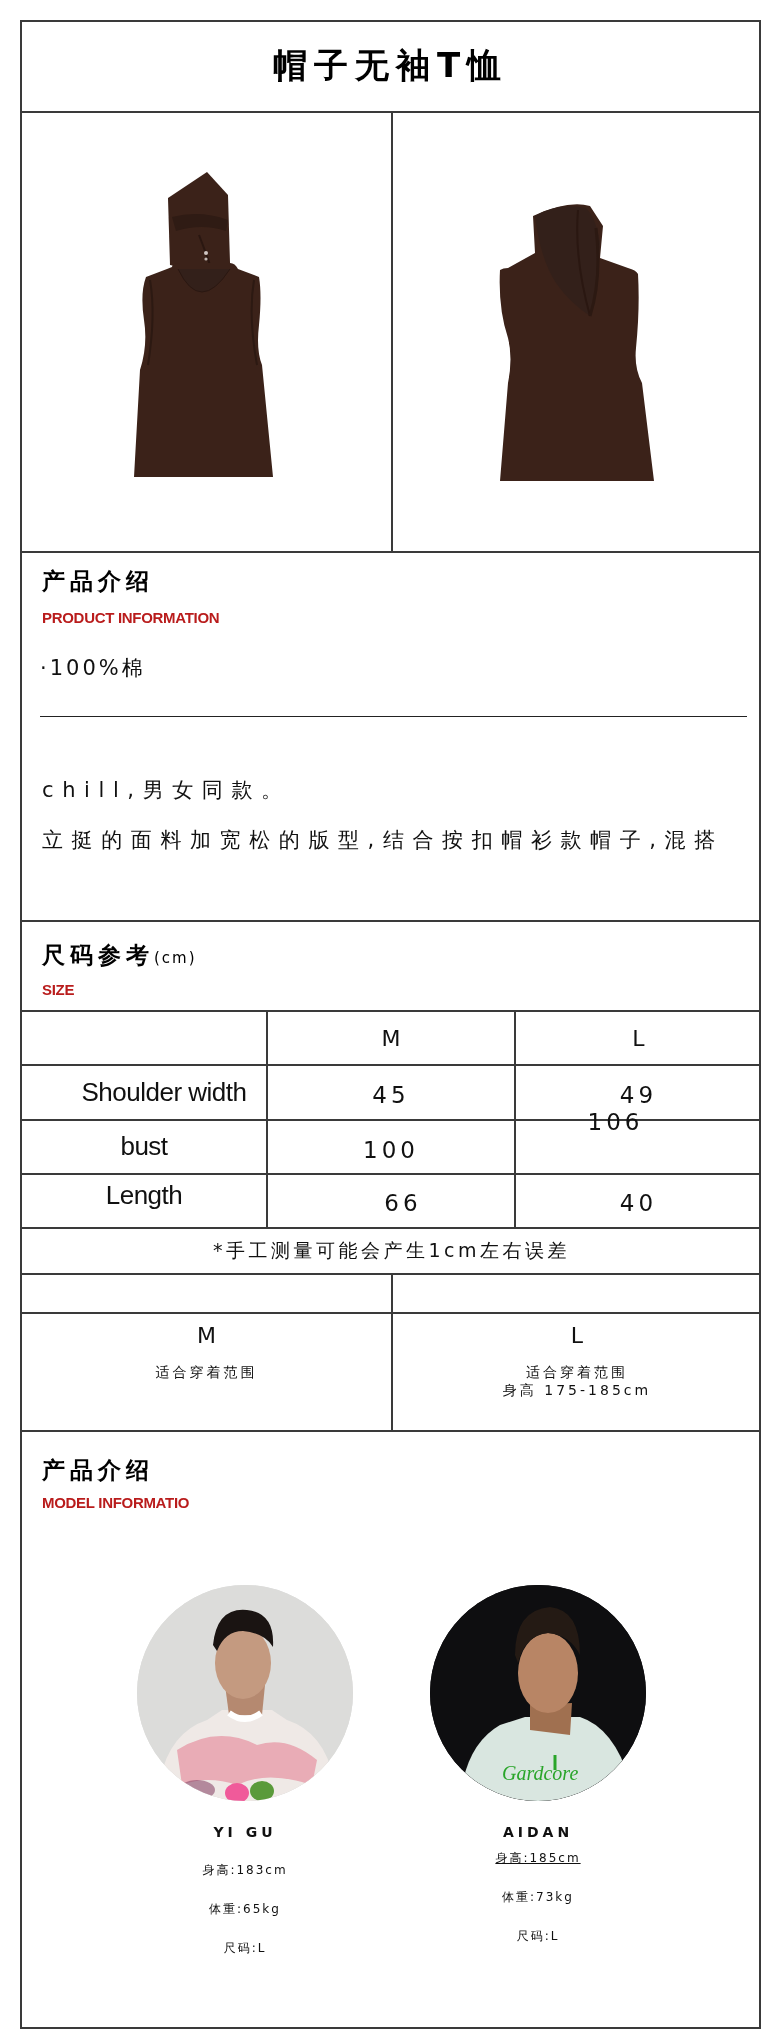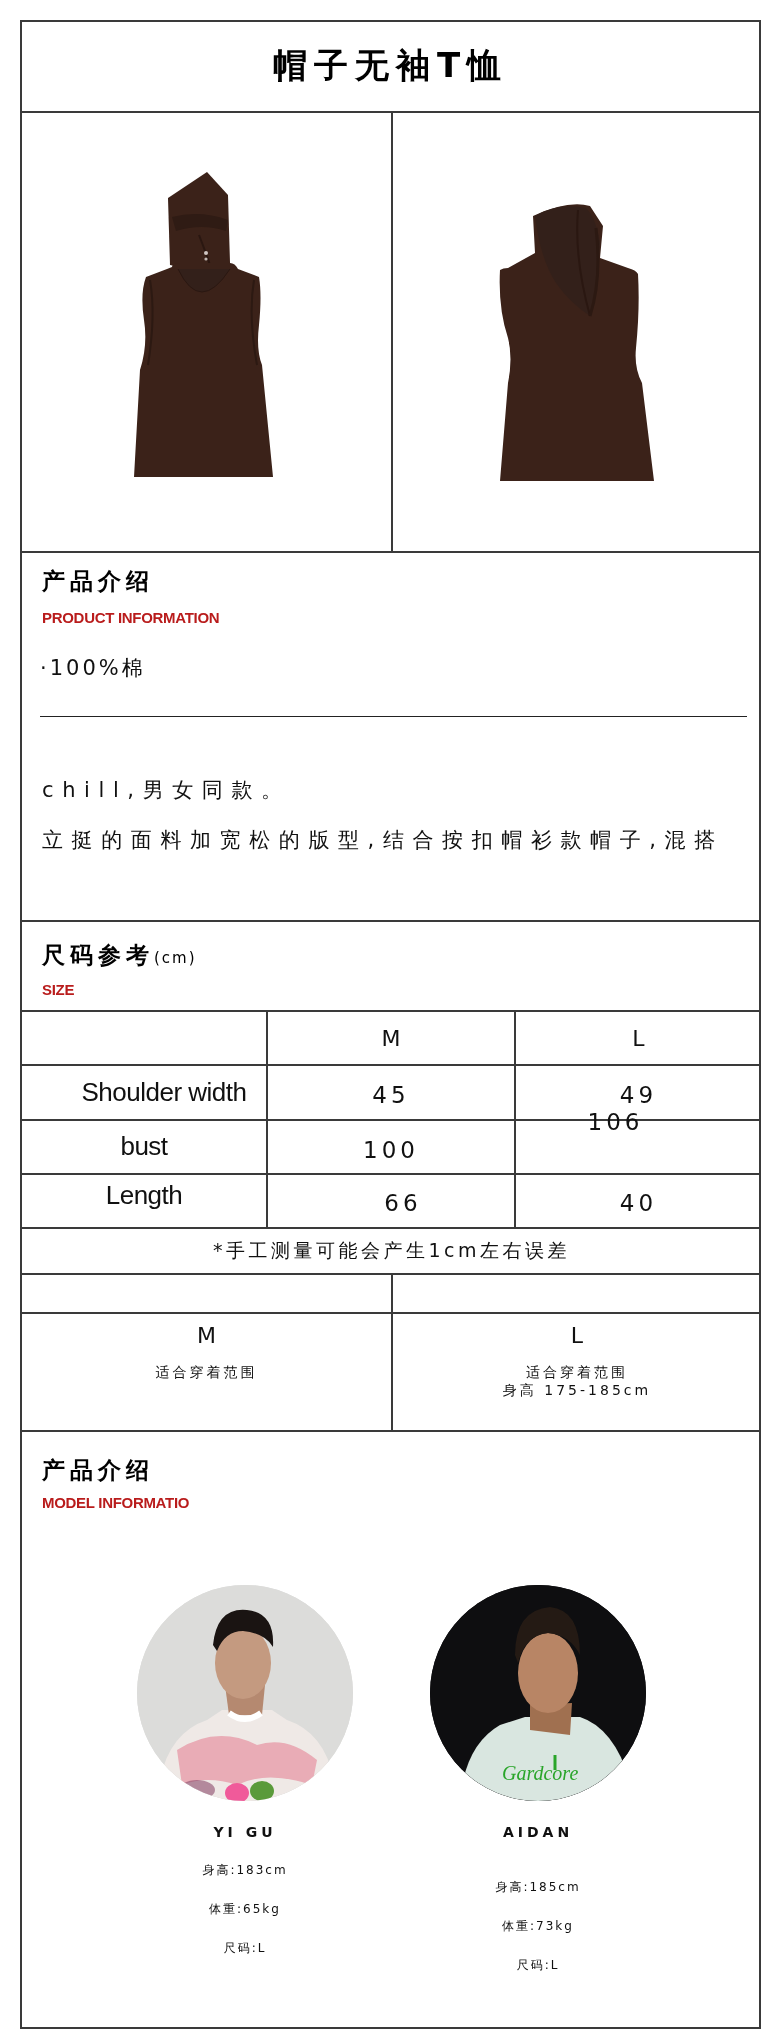--- a/index.html
+++ b/index.html
@@ -166,16 +166,16 @@
 
 <div class="abs" style="left:135px; top:1820px;">
   <div class="model-name" style="line-height:24px;">YI GU</div>
   <div class="model-line" style="margin-top:14px; line-height:24px;">身高:183cm</div>
   <div class="model-line" style="margin-top:15px; line-height:24px;">体重:65kg</div>
   <div class="model-line" style="margin-top:15px; line-height:24px;">尺码:L</div>
 </div>
 
 <div class="abs" style="left:428px; top:1820px;">
   <div class="model-name" style="line-height:24px;">AIDAN</div>
-  <div class="model-line" style="margin-top:31px; line-height:24px;">身高:185cm</div>
+  <div class="model-line" style="margin-top:2px; line-height:24px;text-decoration:underline;">身高:185cm</div>
   <div class="model-line" style="margin-top:15px; line-height:24px;">体重:73kg</div>
   <div class="model-line" style="margin-top:15px; line-height:24px;">尺码:L</div>
 </div>
 
 </body></html>

